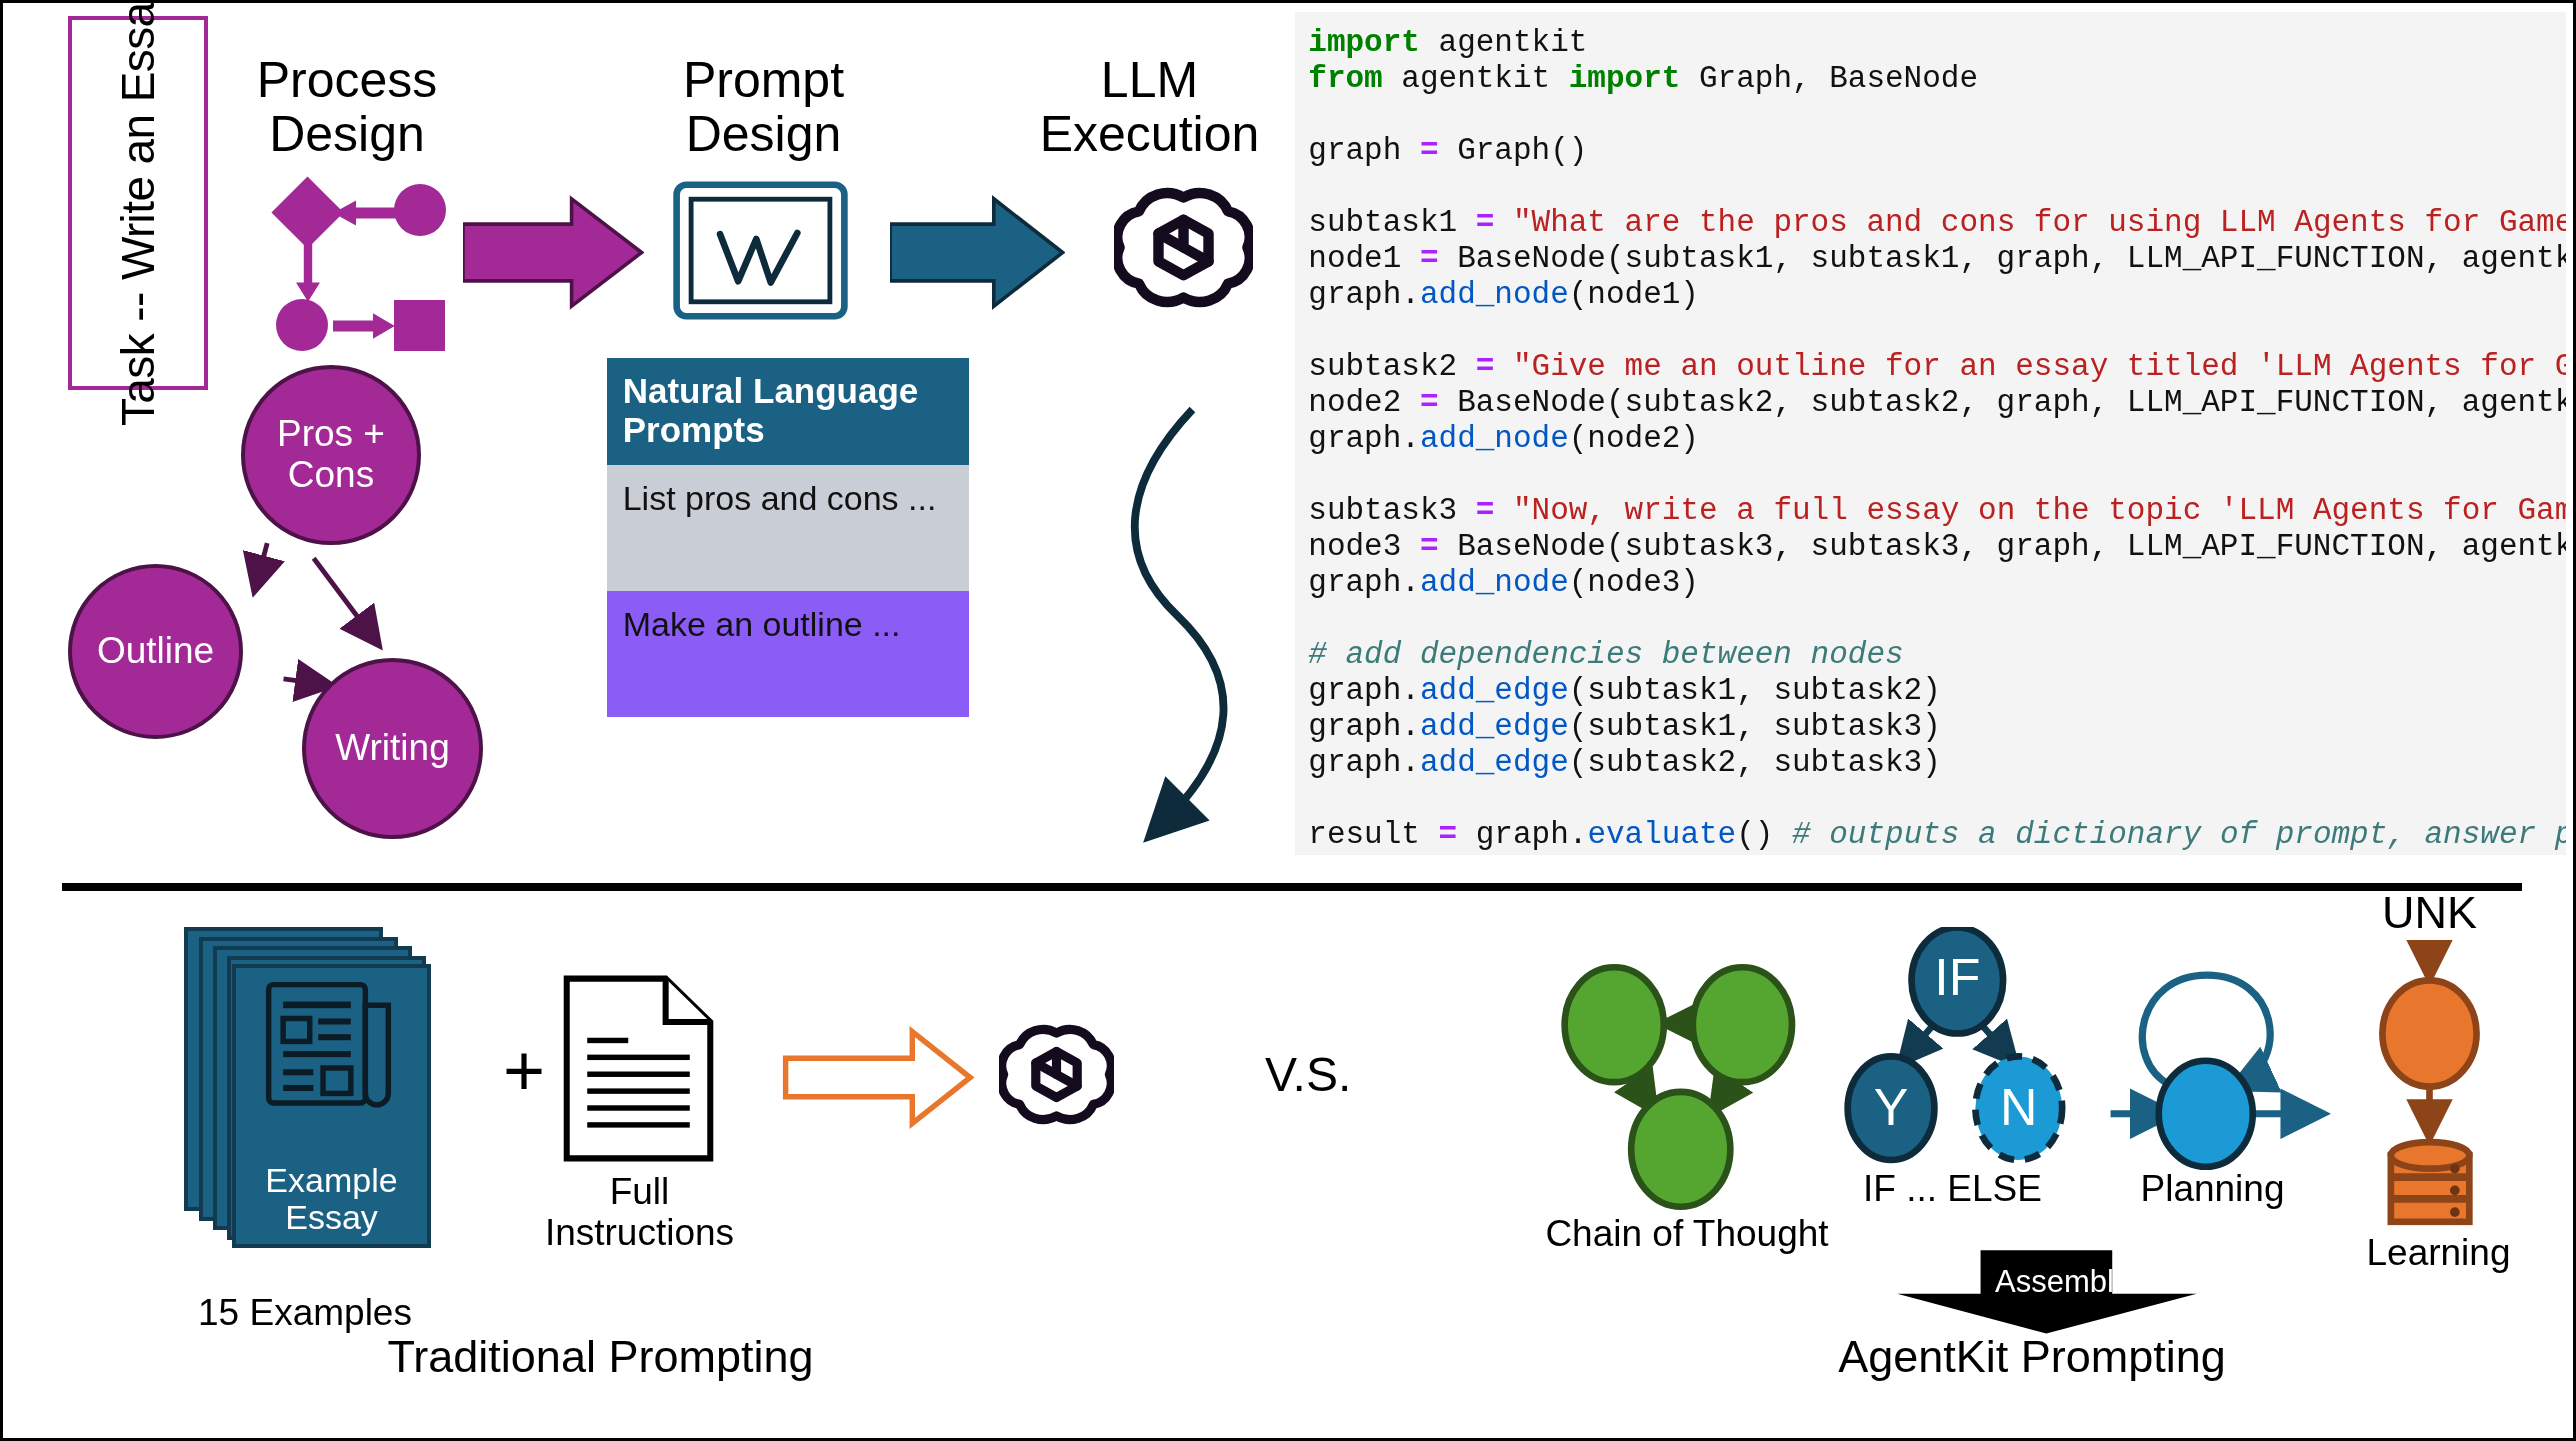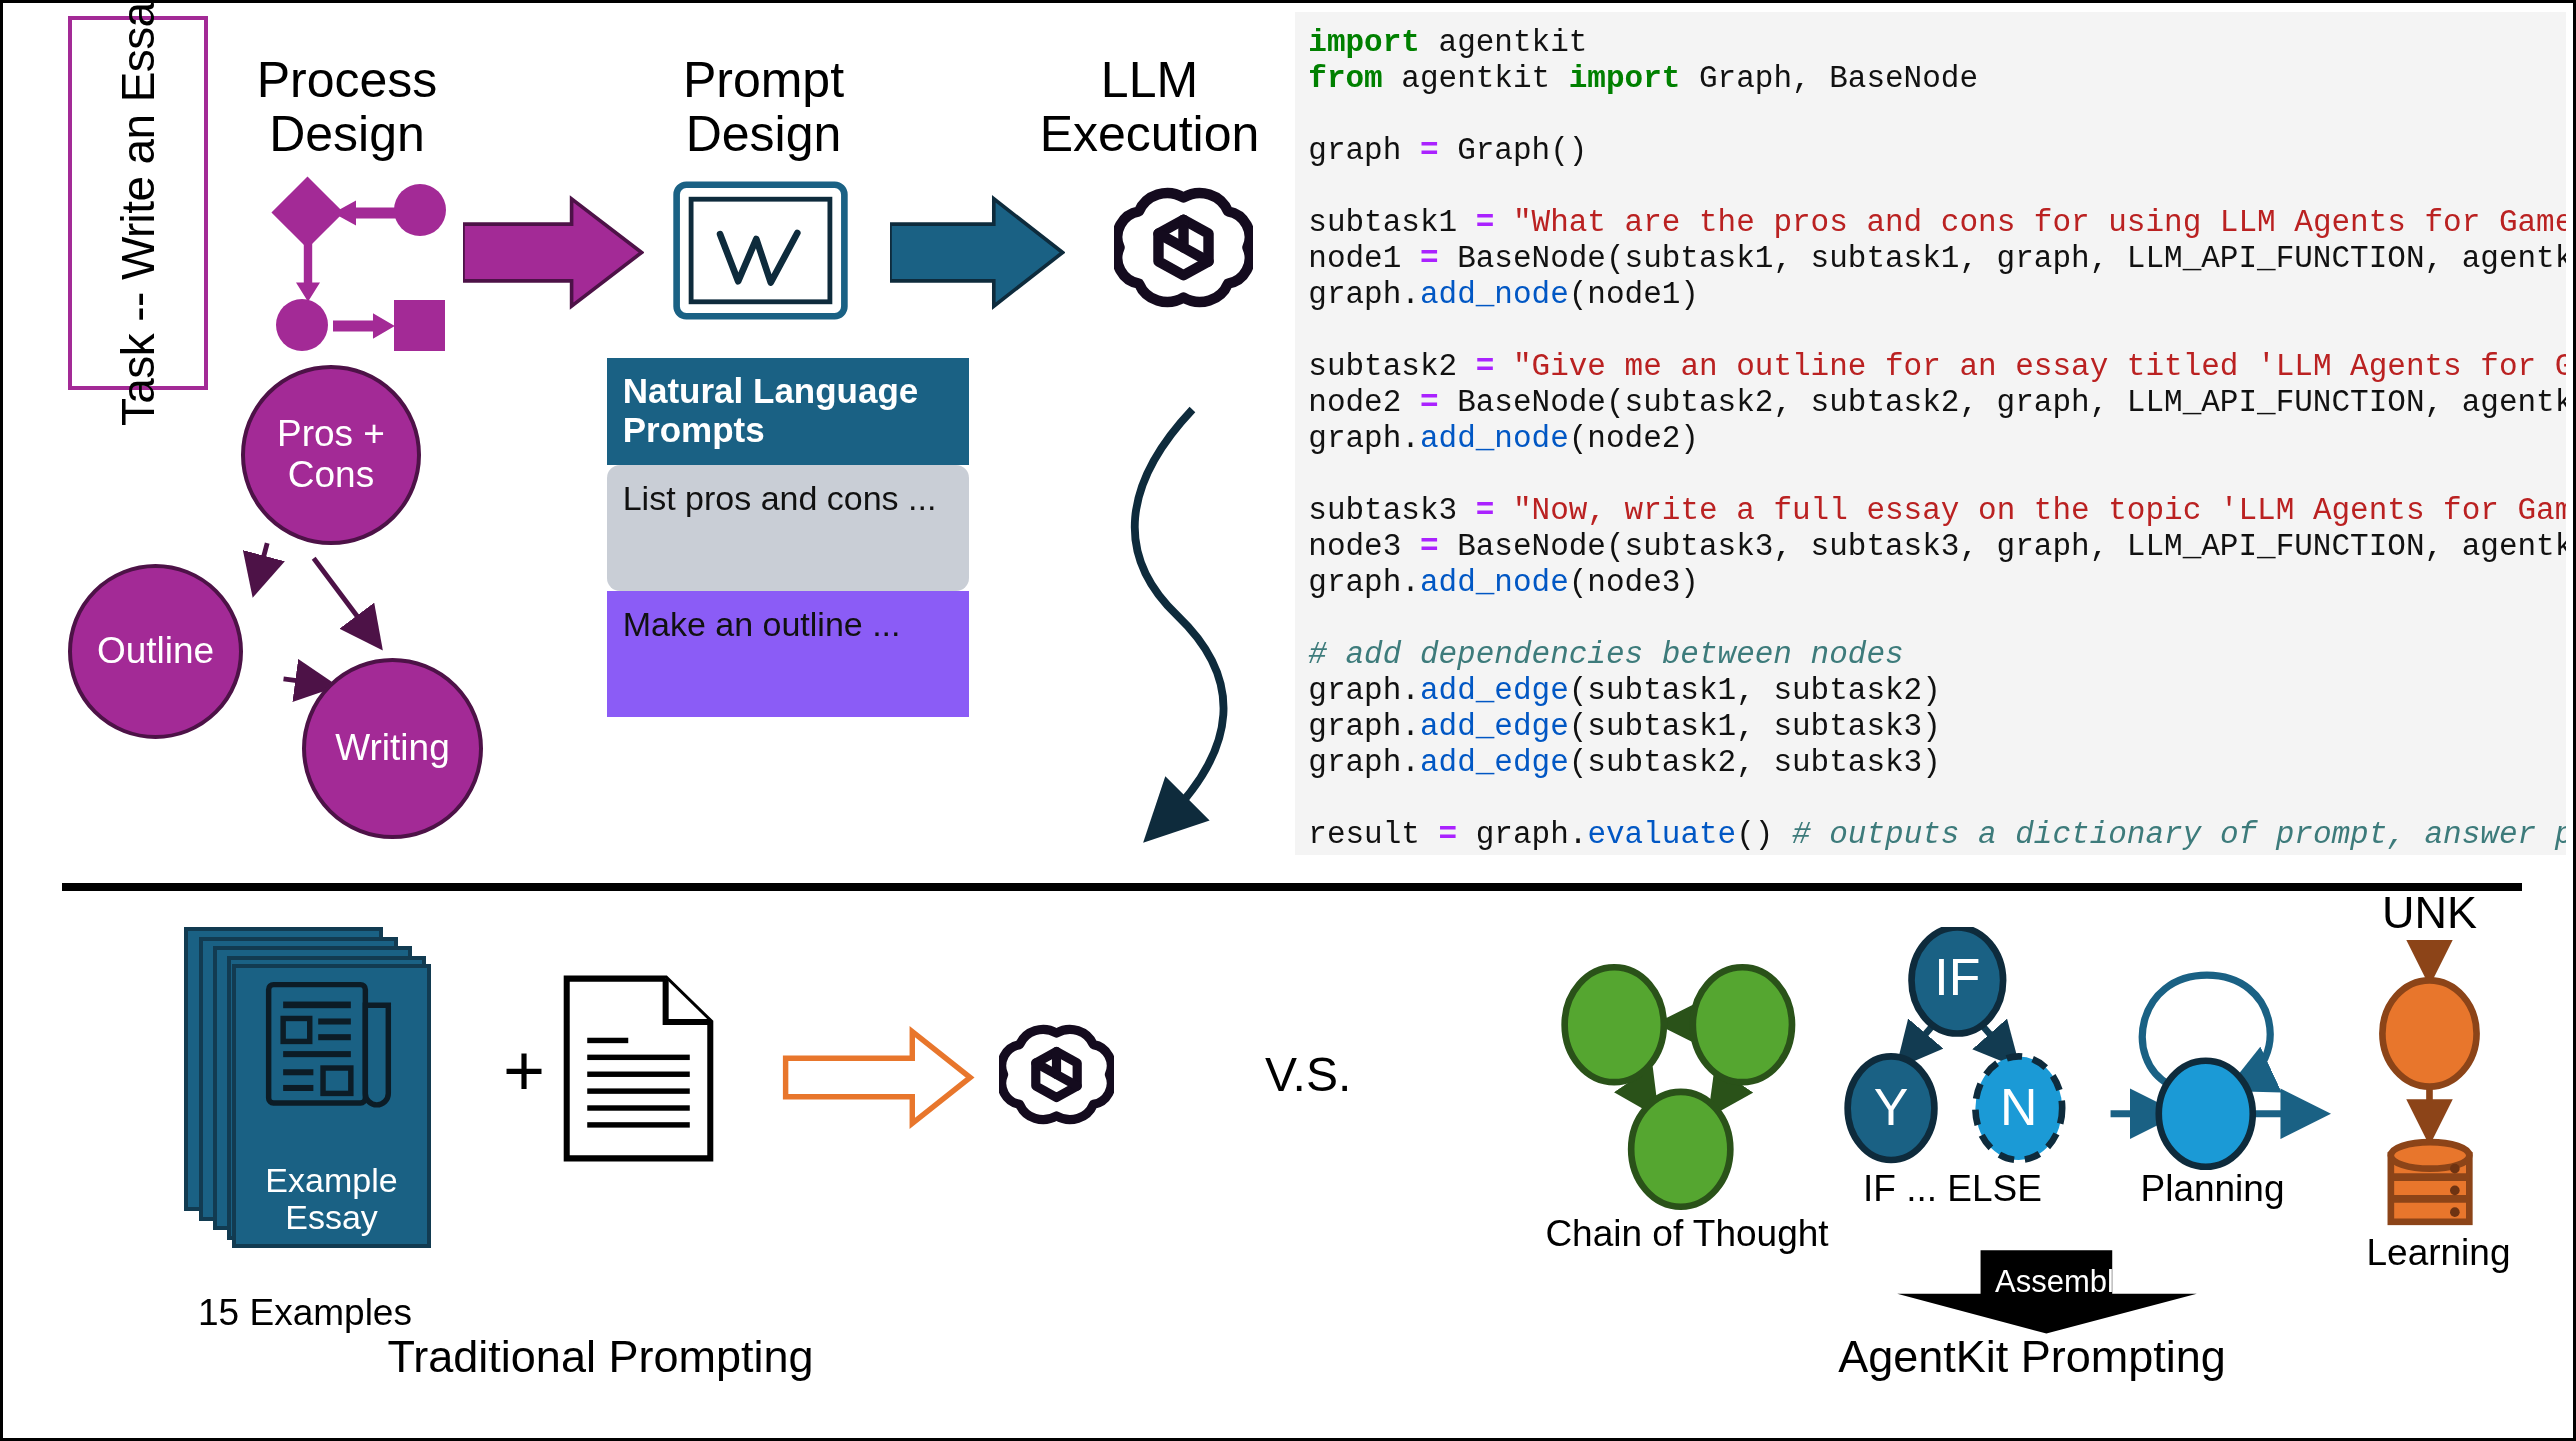--- a/index.html
+++ b/index.html
@@ -57,21 +57,21 @@
   
   #prompt-table { left:604px; top:355px; width:362px; }
   #prompt-table .hdr {
     background:#1A6184; color:#fff; font-weight:bold;
     font-size:35px; padding:13.3px 15.7px 15.7px 15.7px; line-height:1.12;
   }
   #prompt-table .row {
     font-size:34px; color:#111; padding:13.3px 15.7px 15.7px 15.7px;
     line-height:1.12; min-height:126px;
   }
-  #prompt-table .row.shade-a { background:#C9CED6;border-radius:13px; }
+  #prompt-table .row.shade-a { background:#C9CED6; }
   #prompt-table .row.shade-b { background:#8b5cf6; }
 
   
   #code-panel {
     left:1292px; top:8.5px; right:7.2px; height:843px;
     background:#F4F4F4; overflow:hidden;
     padding:13.3px 0 0 13.3px;
   }
   #code {
     font-family:"Liberation Mono", monospace;
@@ -279,20 +279,24 @@
   <svg class="abs" id="doc-icon" viewBox="0 0 250 310">
     <path d="M6 6 H170 L244 78 V304 H6 Z" fill="#fff" stroke="#000" stroke-width="10"></path>
     <path d="M170 6 V78 H244" fill="#fff" stroke="#000" stroke-width="10"></path>
     <rect x="40" y="104" width="68" height="9" fill="#000"></rect>
     <rect x="40" y="132" width="170" height="9" fill="#000"></rect>
     <rect x="40" y="160" width="170" height="9" fill="#000"></rect>
     <rect x="40" y="188" width="170" height="9" fill="#000"></rect>
     <rect x="40" y="216" width="170" height="9" fill="#000"></rect>
     <rect x="40" y="244" width="170" height="9" fill="#000"></rect>
   </svg>
+  <div class="abs cap" style="left:525px; top:1168px; width:223px; line-height:1.12;">
+    <div>Full</div>
+    <div>Instructions</div>
+  </div>
 
   <svg class="abs" style="left:779px; top:1020px;" width="193" height="109" viewBox="0 0 320 180">
     <path d="M6 58 H216 V14 L312 90 L216 166 V122 H6 Z" fill="none" stroke="#E8762C" stroke-width="9"></path>
   </svg>
 
   <svg class="abs" style="left:996px; top:1014px;" width="115" height="115" viewBox="0 0 100 100">
     <g fill="none" stroke="#140B1E" stroke-width="8" stroke-linejoin="round" stroke-linecap="round">
       <path d="M50 14 C62 7 77 12 82 24 C94 26 101 39 96 50 C101 61 94 74 82 76 C77 88 62 93 50 86 C38 93 23 88 18 76 C6 74 -1 61 4 50 C-1 39 6 26 18 24 C23 12 38 7 50 14 Z"></path>
       <path d="M50 30 L68 40 L68 60 L50 70 L32 60 L32 40 Z"></path>
       <path d="M50 30 L50 50 L68 60"></path>

